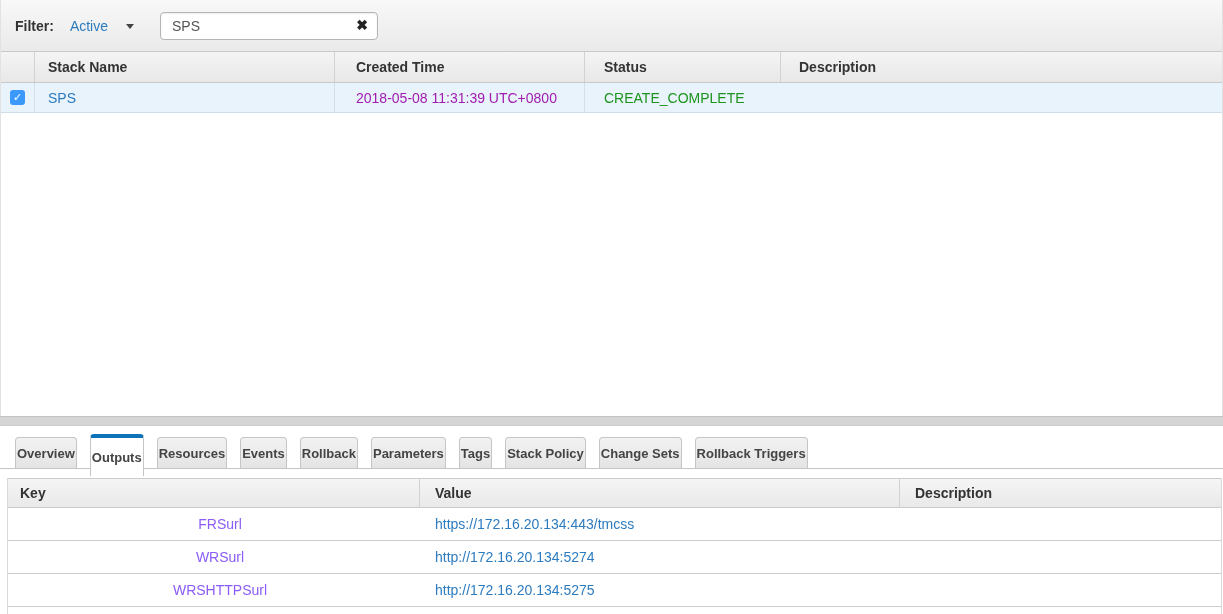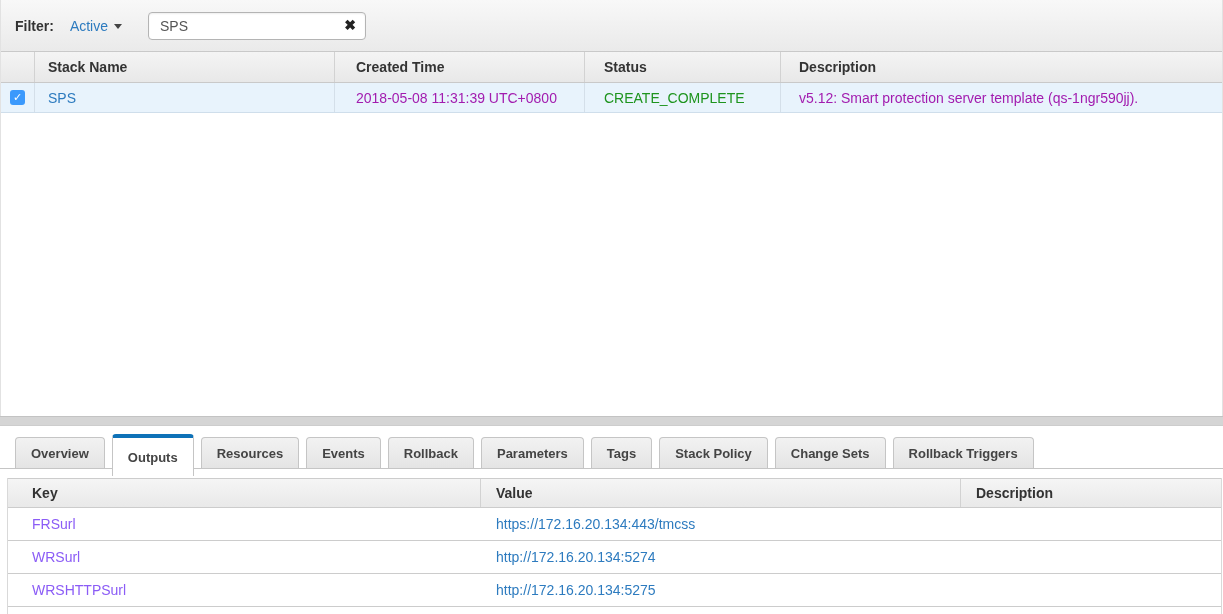--- a/index.html
+++ b/index.html
@@ -12,21 +12,21 @@
 
   
   .top-section { border-left:1px solid #e2e2e2; border-right:1px solid #e2e2e2; }
 
   .filter-bar {
     height:52px; display:flex; align-items:center; padding-left:14px;
     background:linear-gradient(#f8f8f8,#eaeaea);
     border-bottom:1px solid #c9c9c9;
   }
   .filter-label { font-weight:bold; color:#333; margin-right:16px; }
-  .status-dd { color:#2d7bbf; display:flex; align-items:center; gap:6px; cursor:pointer; margin-right:26px; }
+  .status-dd { color:#2d7bbf; display:flex; align-items:center; gap:18px; cursor:pointer; margin-right:26px; }
   .caret { width:0; height:0; border-left:4px solid transparent; border-right:4px solid transparent; border-top:5px solid #444; margin-top:2px; }
   .search-box { position:relative; width:218px; }
   .search-box input {
     width:218px; height:28px; border:1px solid #b4b4b4; border-radius:4px;
     padding:0 30px 0 11px; font-family:"Liberation Sans", sans-serif;
     font-size:14px; color:#555; outline:none;
     box-shadow:inset 0 1px 2px rgba(0,0,0,0.07);
   }
   .clear-icon { position:absolute; right:10px; top:5px; font-size:14px; font-weight:bold; color:#222; cursor:pointer; }
 
@@ -61,41 +61,41 @@
 
   .empty-area { height:303px; background:#fff; }
 
   
   .splitter { height:10px; background:#d5d5d5; border-top:1px solid #c3c3c3; border-bottom:1px solid #cdcdcd; cursor:row-resize; }
 
   
   .tabbar { position:relative; height:43px; padding-left:15px; display:flex; background:#fff; }
   .tab-baseline { position:absolute; left:0; right:0; bottom:0; height:1px; background:#c5c5c5; }
   .tab {
-    align-self:flex-end; margin-bottom:1px; margin-right:7px; height:31px;
-    display:flex; align-items:center; padding:0 15px;
+    align-self:flex-end; margin-bottom:1px; margin-right:13px; height:31px;
+    display:flex; align-items:center; padding:0 1px;
     background:linear-gradient(#f2f2f2,#e4e4e4);
     border:1px solid #c5c5c5; border-bottom:none; border-radius:4px 4px 0 0;
     font-size:13px; font-weight:bold; color:#444; cursor:pointer; white-space:nowrap;
   }
   .tab.active {
     align-self:flex-start; margin-top:8px; margin-bottom:0; height:42px;
     background:#fff; border-top:4px solid #0e72b8; position:relative; z-index:2;
   }
 
   
   .outputs-section { margin:9px 1px 0 7px; border-left:1px solid #d9d9d9; border-right:1px solid #d9d9d9; min-height:142px; }
   .out-header {
     display:flex; height:30px; align-items:center; font-weight:bold;
     background:linear-gradient(#f5f5f5,#e9e9e9);
     border-top:1px solid #cccccc; border-bottom:1px solid #cccccc;
   }
   .out-header > div { border-right:1px solid #d2d2d2; height:100%; display:flex; align-items:center; }
   .out-header > div:last-child { border-right:none; }
-  .oc-key   { width:473px; padding-left:24px; }
+  .oc-key   { width:412px; padding-left:12px;text-align:center; }
   .oc-value { width:480px; padding-left:15px; }
   .oc-desc  { flex:1; padding-left:15px; }
   .out-row { display:flex; height:33px; align-items:center; border-bottom:1px solid #cccccc; background:#fff; }
   .out-row .cell-text { color:#8b5cf6; }
 </style>
 </head>
 <body>
 
 <div class="top-section">
 
@@ -124,23 +124,20 @@
       <span class="cb">✓</span>
     </div>
     <div class="col-stack">
       <a class="link">SPS</a>
     </div>
     <div class="col-created">
       <span class="cell-text">2018-05-08 11:31:39 UTC+0800</span>
     </div>
     <div class="col-status">
       <span class="status-complete">CREATE_COMPLETE</span>
-    </div>
-    <div class="col-desc">
-      <span class="cell-text">v5.12: Smart protection server template (qs-1ngr590jj).</span>
     </div>
   </div>
 
   <div class="empty-area"></div>
 </div>
 
 <div class="splitter"></div>
 
 <div class="tabbar">
   <div class="tab-baseline"></div>

